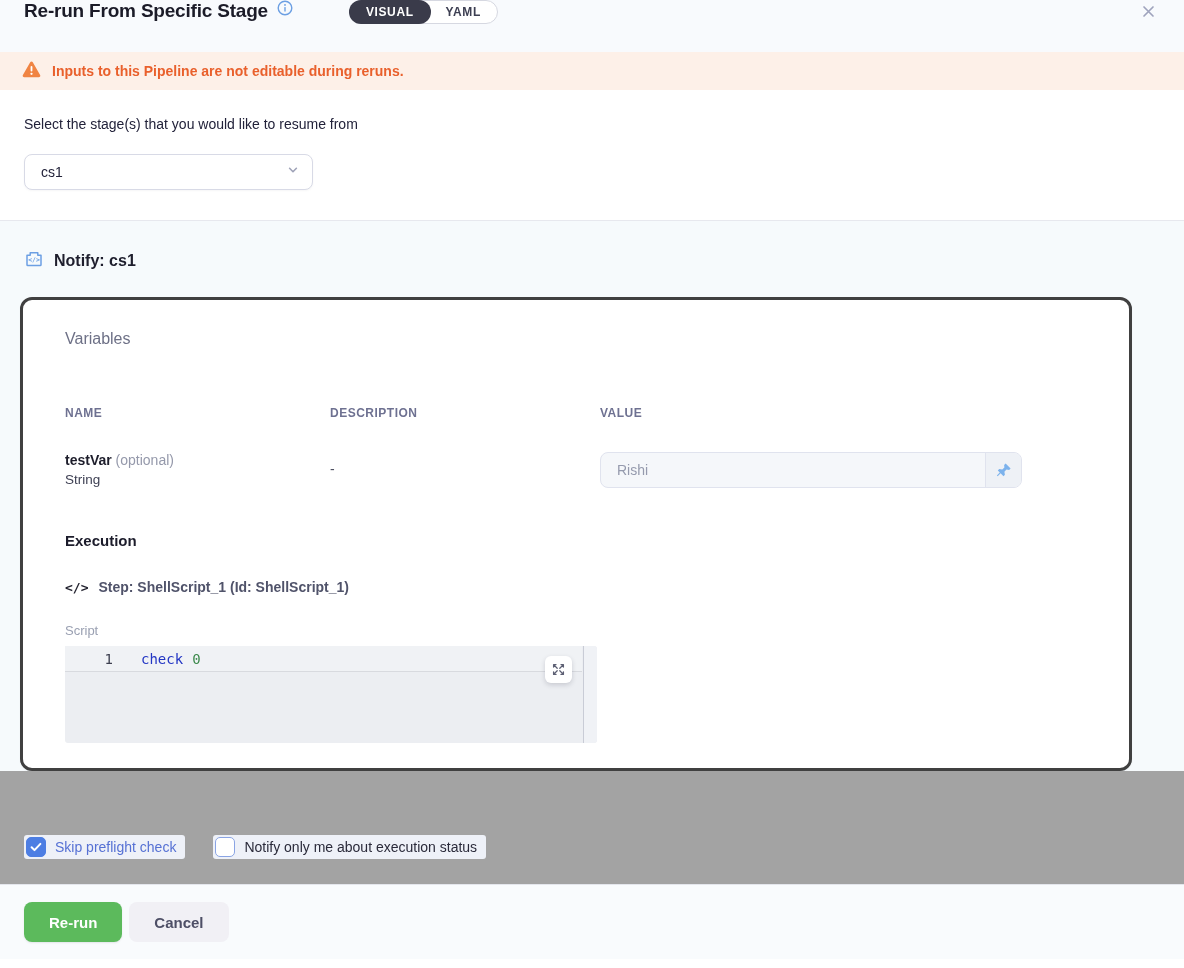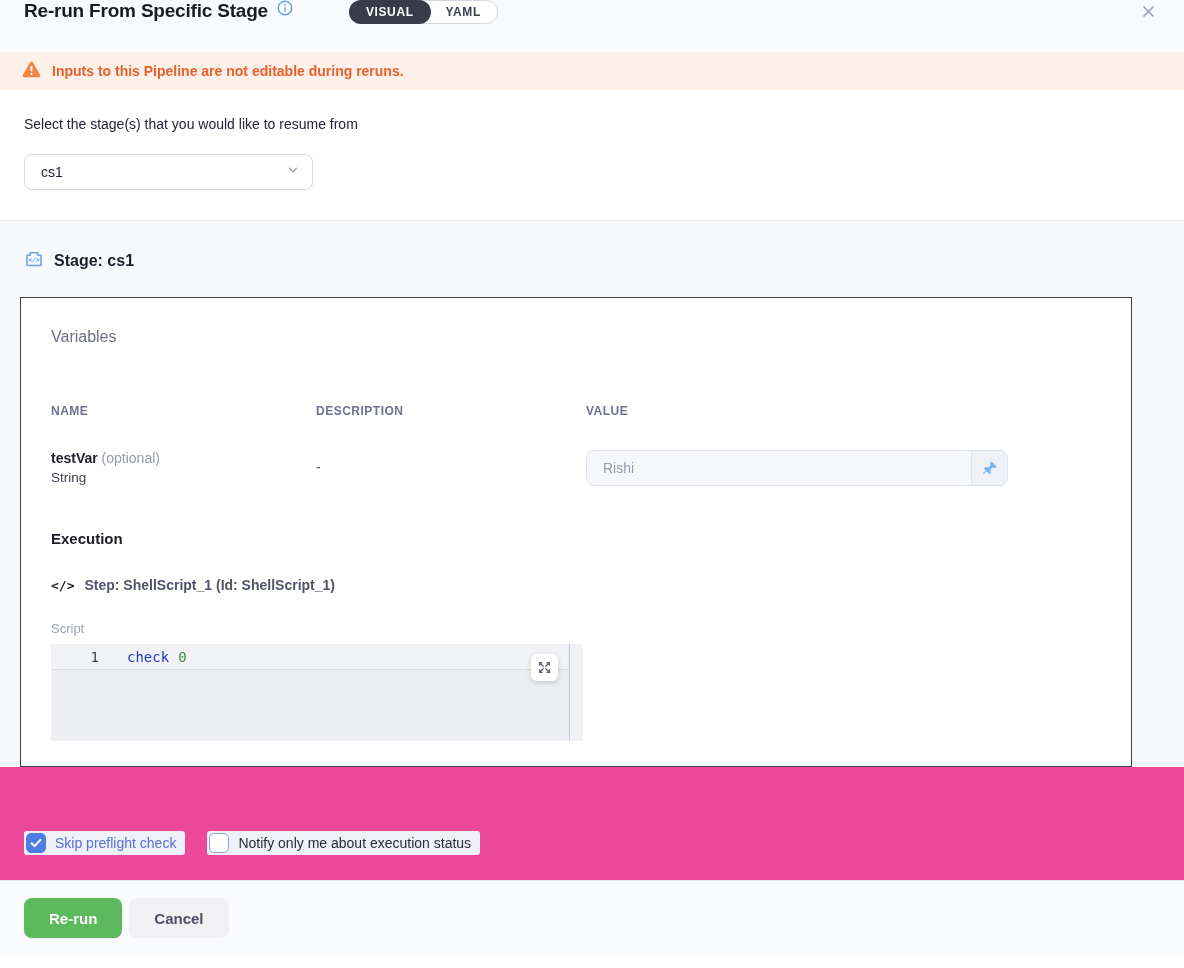--- a/index.html
+++ b/index.html
@@ -23,21 +23,21 @@
   .select-section { background: #ffffff; padding: 26px 24px 30px; border-bottom: 1px solid #e7e8ee; }
   .select-label { font-size: 14px; font-weight: 500; color: #22223a; }
   .dropdown { margin-top: 22px; width: 289px; height: 36px; border: 1px solid #d8dae6; border-radius: 8px; background: #fff; display: flex; align-items: center; justify-content: space-between; padding: 0 12px 0 16px; cursor: pointer; box-shadow: 0 1px 2px rgba(96,97,112,0.06); }
   .dropdown-value { font-size: 14px; color: #23233a; }
 
   
   .main { background: #f6fafc; padding: 28px 52px 0 20px; }
   .stage-row { display: flex; align-items: center; gap: 10px; padding: 0 0 24px 4px; }
   .stage-title { font-size: 16px; font-weight: 700; color: #1e1e2d; }
 
-  .card { background: #ffffff; border: 1px solid #404040; border-radius: 0; padding: 30px 30px 25px; box-shadow: 0 1px 2px rgba(40,41,61,0.04); }
+  .card { background: #ffffff; border: 3px solid #404040; border-radius: 12px; padding: 30px 42px 25px; box-shadow: 0 1px 2px rgba(40,41,61,0.04); }
   .card-heading { font-size: 16px; font-weight: 400; color: #6d7086; }
 
   .var-grid { display: grid; grid-template-columns: 265px 270px 470px; margin-top: 58px; }
   .col-header { font-size: 12px; font-weight: 700; color: #6e7191; letter-spacing: 0.5px; }
   .var-row { display: grid; grid-template-columns: 265px 270px 470px; margin-top: 32px; align-items: start; }
   .var-name-line { font-size: 14px; color: #1d1d2b; }
   .var-name { font-weight: 700; }
   .var-name-suffix { color: #9599ab; font-weight: 400; }
   .var-type { font-size: 13.5px; color: #3f4154; margin-top: 4px; }
   .var-desc { font-size: 14px; color: #4f5162; padding-top: 9px; }
@@ -55,21 +55,21 @@
   .editor { position: relative; margin-top: 8px; width: 532px; height: 97px; background: #eceef2; border-radius: 3px; }
   .editor-gutter { position: absolute; top: 0; right: 0; bottom: 0; width: 14px; background: #f0f2f6; border-left: 1px solid #c9ccd6; border-radius: 0 3px 3px 0; }
   .code-line { display: flex; align-items: center; height: 26px; margin-right: 15px; background: #f0f2f5; border-bottom: 1px solid #d8dadf; font-family: "DejaVu Sans Mono", monospace; font-size: 14px; }
   .line-no { width: 48px; text-align: right; color: #3c3e4e; }
   .code-content { margin-left: 28px; }
   .tok-kw { color: #2336c4; }
   .tok-num { color: #3d8a4d; margin-left: 9px; }
   .expand-btn { position: absolute; top: 10px; right: 25px; width: 27px; height: 27px; background: #ffffff; border: none; border-radius: 6px; box-shadow: 0 2px 5px rgba(40,41,61,0.18); display: flex; align-items: center; justify-content: center; cursor: pointer; }
 
   
-  .options-row { background: #ec4899; padding: 64px 24px 25px; display: flex; align-items: center; gap: 22px; }
+  .options-row { background: #a3a3a3; padding: 64px 24px 25px; display: flex; align-items: center; gap: 28px; }
   .option { display: flex; align-items: center; gap: 9px; background: #eef1f8; border-radius: 3px; padding: 2px 9px 2px 2px; cursor: pointer; }
   .checkbox { width: 20px; height: 20px; border-radius: 5px; background: #ffffff; border: 1.5px solid #8aa4e4; display: flex; align-items: center; justify-content: center; }
   .checkbox svg { display: none; }
   .checkbox[data-checked="true"] { background: #4d7ee3; border-color: #4d7ee3; }
   .checkbox[data-checked="true"] svg { display: block; }
   .option-label { font-size: 14px; color: #2a2a3a; }
   .option-label.blue { color: #5671d4; }
 
   .divider { height: 1px; background: #e4e6ec; }
 
@@ -127,21 +127,21 @@
 
 <div class="main">
 
   <div class="stage-row">
     <span>
       <svg width="20" height="20" viewBox="0 0 20 20">
         <path d="M3 6.2 h3.2 v-2.4 h7.6 v2.4 H17 v9.6 a0.8 0.8 0 0 1 -0.8 0.8 H3.8 a0.8 0.8 0 0 1 -0.8 -0.8 Z" fill="none" stroke="#6c9fe3" stroke-width="1.5" stroke-linejoin="round"></path>
         <text x="10" y="13.4" font-size="6.5" text-anchor="middle" fill="#6c9fe3" font-family="DejaVu Sans Mono, monospace" font-weight="bold">&lt;/&gt;</text>
       </svg>
     </span>
-    <span class="stage-title">Stage: cs1</span>
+    <span class="stage-title">Notify: cs1</span>
   </div>
 
   <div class="card">
     <div class="card-heading">Variables</div>
 
     <div class="var-grid">
       <div class="col-header">NAME</div>
       <div class="col-header">DESCRIPTION</div>
       <div class="col-header">VALUE</div>
     </div>

